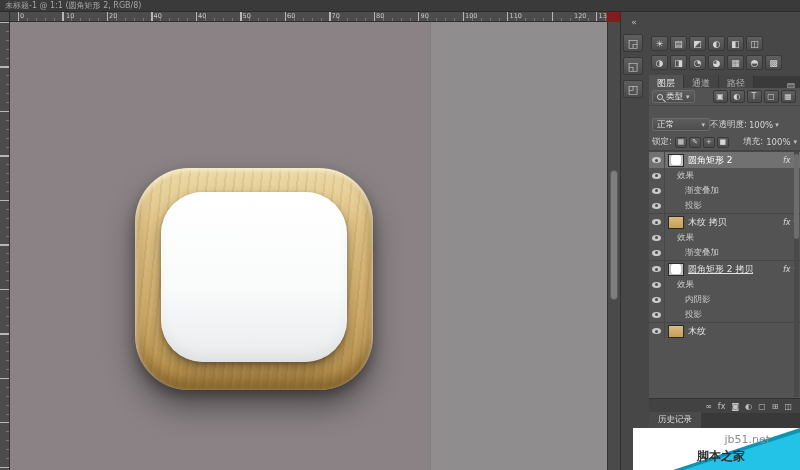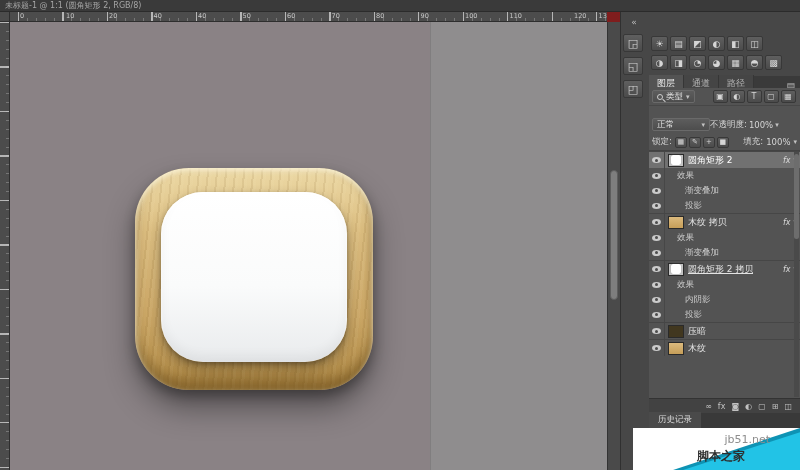--- a/index.html
+++ b/index.html
@@ -369,28 +369,20 @@
             <span class="eye"></span>
           </span>
           <span class="indent deep"></span>
           <span class="lname">投影</span>
           <span class="flex"></span>
         </div>
         <div class="lrow layer">
           <span class="eyecell">
             <span class="eye"></span>
           </span>
-          <span class="thumb dark"></span>
-          <span class="lname">压暗</span>
-          <span class="flex"></span>
-        </div>
-        <div class="lrow layer">
-          <span class="eyecell">
-            <span class="eye"></span>
-          </span>
           <span class="thumb wood"></span>
           <span class="lname">木纹</span>
           <span class="flex"></span>
         </div>
       </div>
 
     <div class="panel-scroll">
       <div class="panel-scroll-thumb"></div>
     </div>
 

